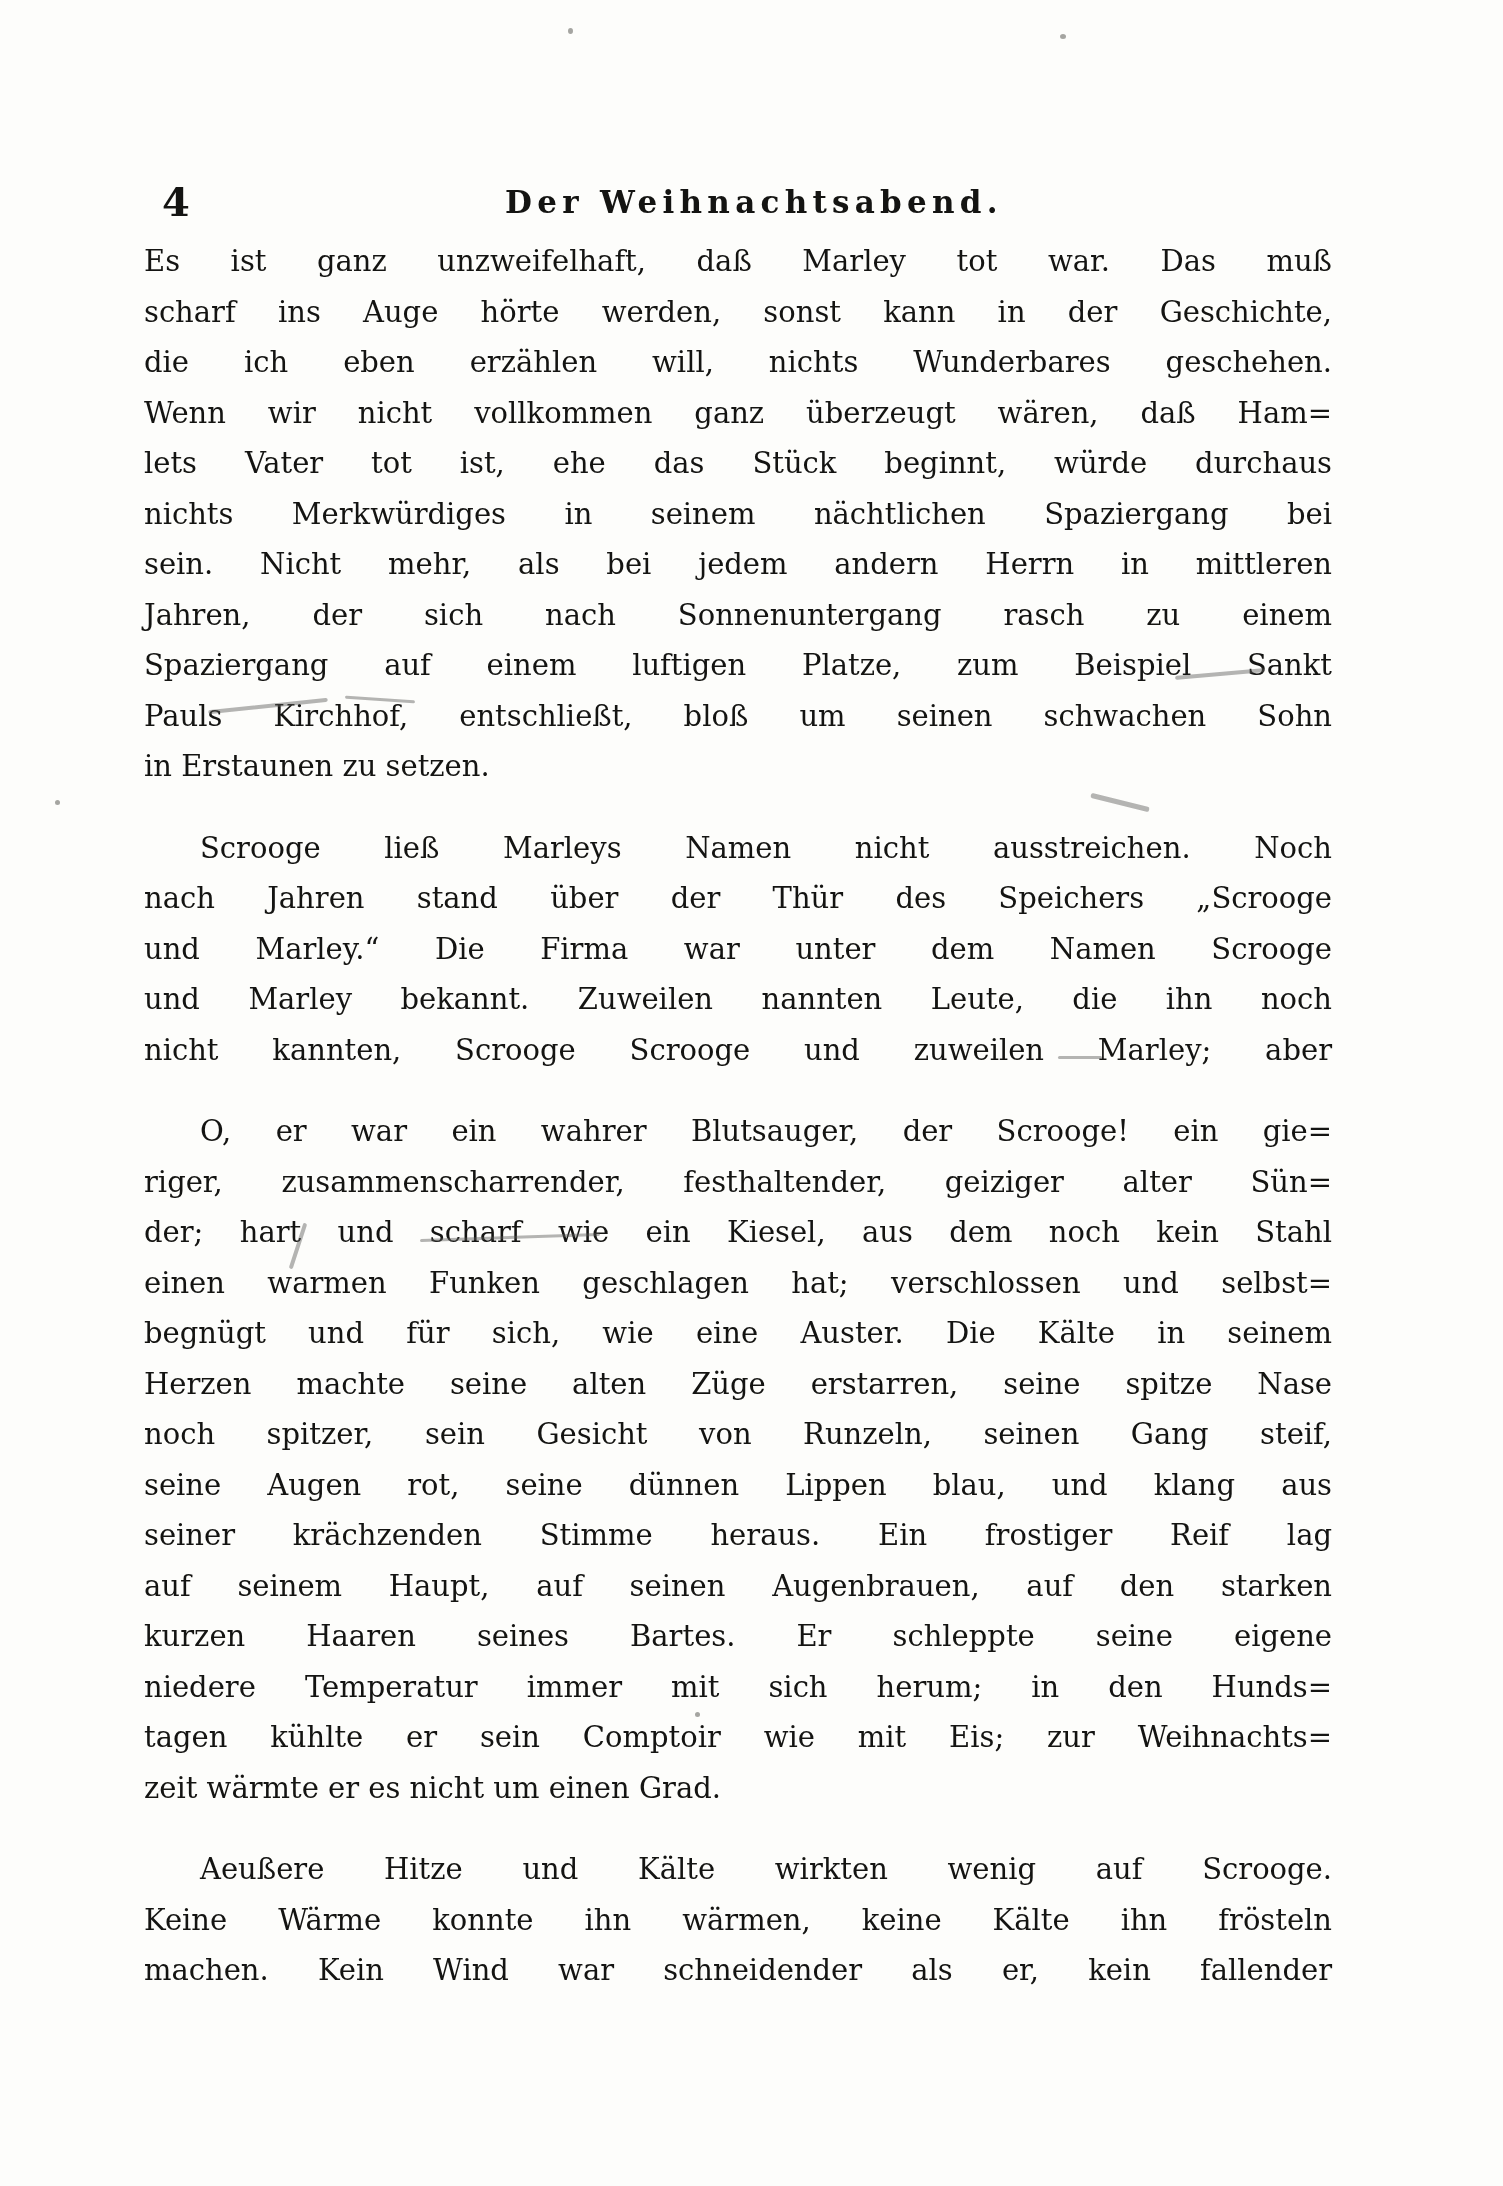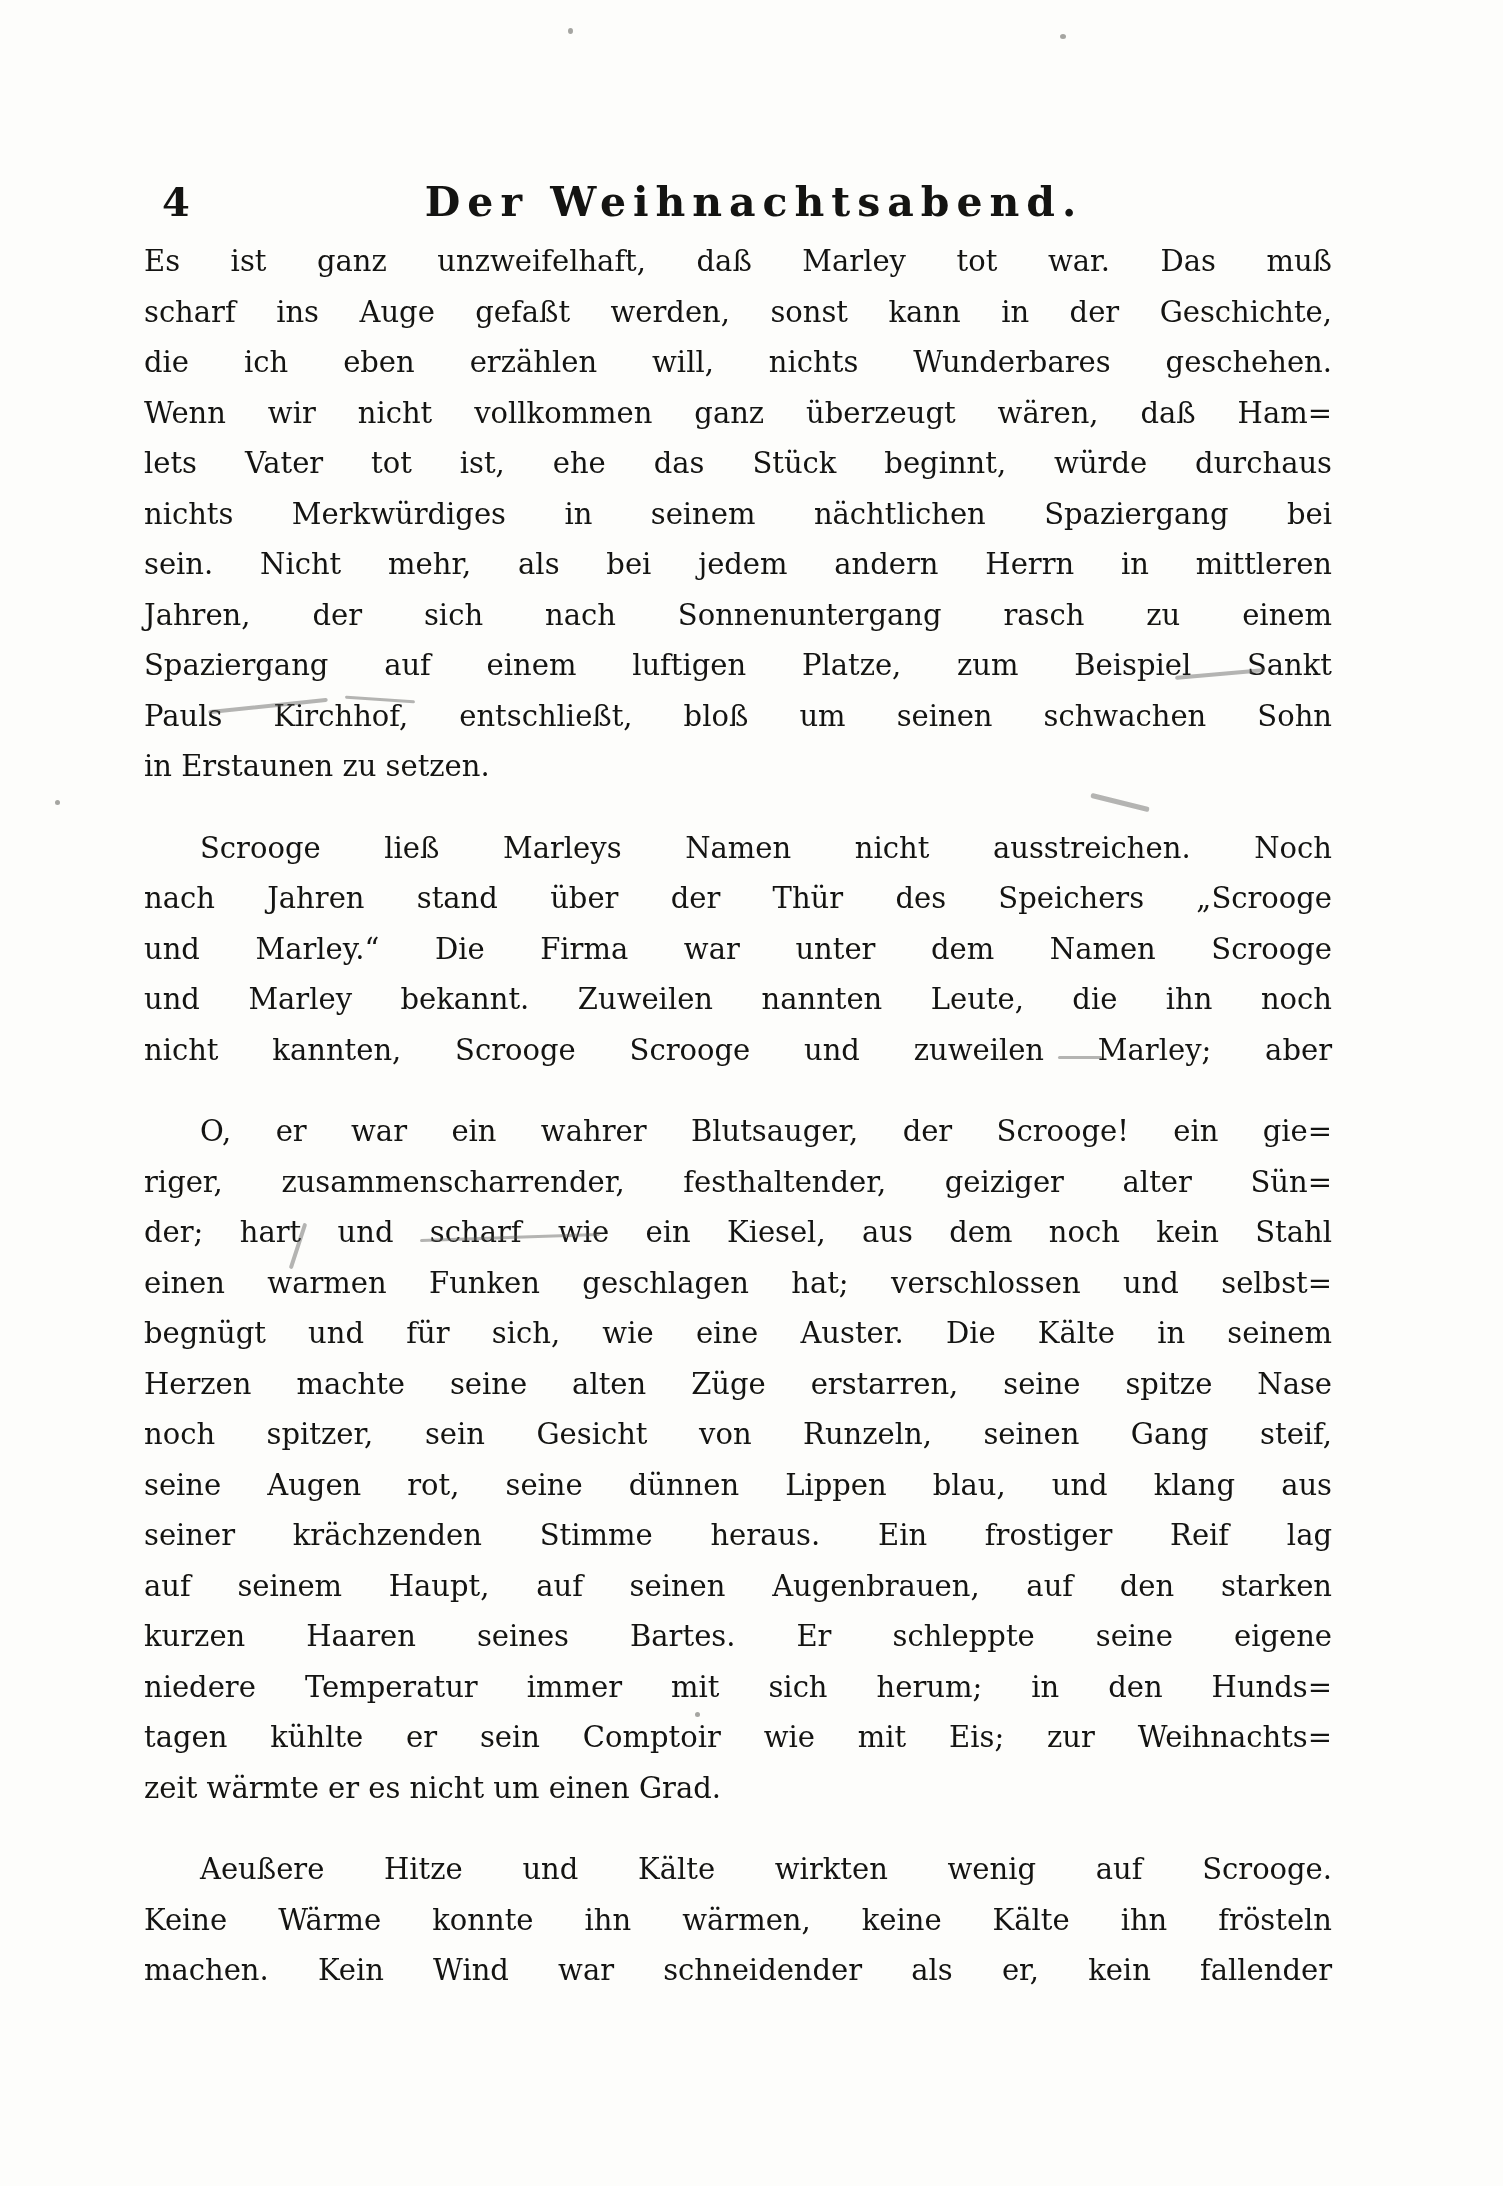--- a/index.html
+++ b/index.html
@@ -30,21 +30,21 @@
     position: absolute;
     left: 2px;
     top: 2px;
     font-size: 40px;
     font-weight: bold;
     line-height: 44px;
   }
   .running-title {
     display: block;
     text-align: center;
-    font-size: 41px;
+    font-size: 31px;
     font-weight: bold;
     letter-spacing: 0.17em;
     line-height: 48px;
   }
   
   .text-block {
     position: absolute;
     left: 144px;
     top: 236px;
     width: 1188px;
@@ -83,21 +83,21 @@
 
 <div class="page">
 
   <div class="page-header">
     <span class="page-number">4</span>
     <span class="running-title">Der Weihnachtsabend.</span>
   </div>
 
   <div class="text-block" id="text-block">
       <div class="line">Es ist ganz unzweifelhaft, daß Marley tot war. Das muß</div>
-      <div class="line">scharf ins Auge gefaßt werden, sonst kann in der Geschichte,</div>
+      <div class="line">scharf ins Auge hörte werden, sonst kann in der Geschichte,</div>
       <div class="line">die ich eben erzählen will, nichts Wunderbares geschehen.</div>
       <div class="line">Wenn wir nicht vollkommen ganz überzeugt wären, daß Ham=</div>
       <div class="line">lets Vater tot ist, ehe das Stück beginnt, würde durchaus</div>
       <div class="line">nichts Merkwürdiges in seinem nächtlichen Spaziergang bei</div>
       <div class="line">sein. Nicht mehr, als bei jedem andern Herrn in mittleren</div>
       <div class="line">Jahren, der sich nach Sonnenuntergang rasch zu einem</div>
       <div class="line">Spaziergang auf einem luftigen Platze, zum Beispiel Sankt</div>
       <div class="line">Pauls Kirchhof, entschließt, bloß um seinen schwachen Sohn</div>
       <div class="line flush">in Erstaunen zu setzen.</div>
       <div class="line indent">Scrooge ließ Marleys Namen nicht ausstreichen. Noch</div>

